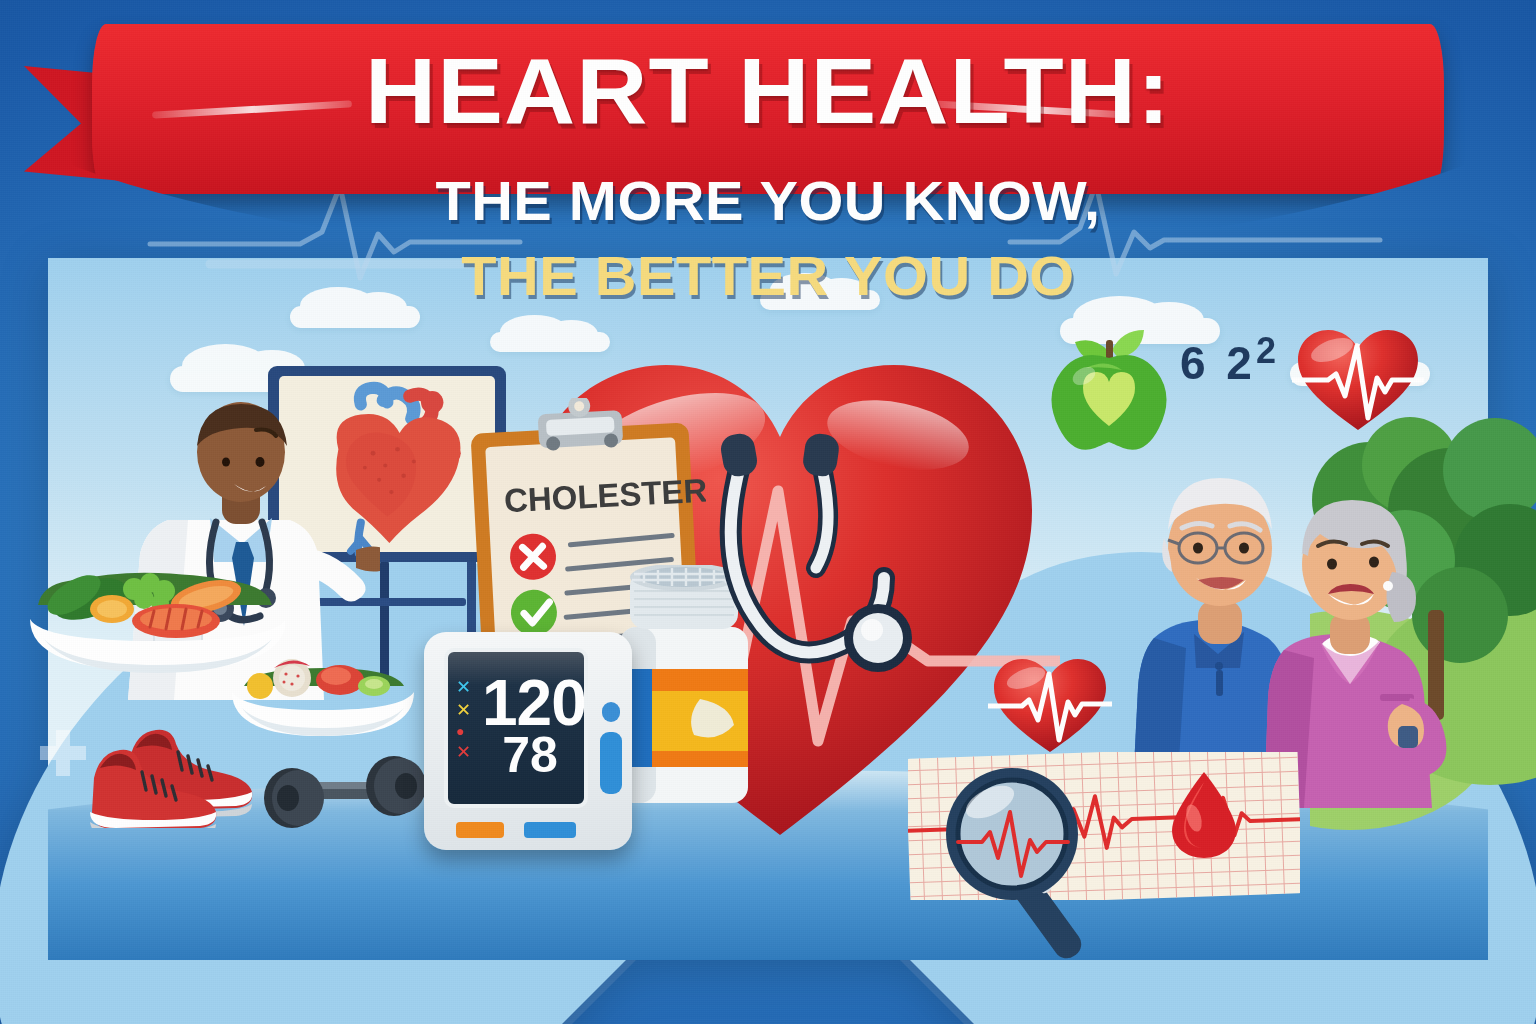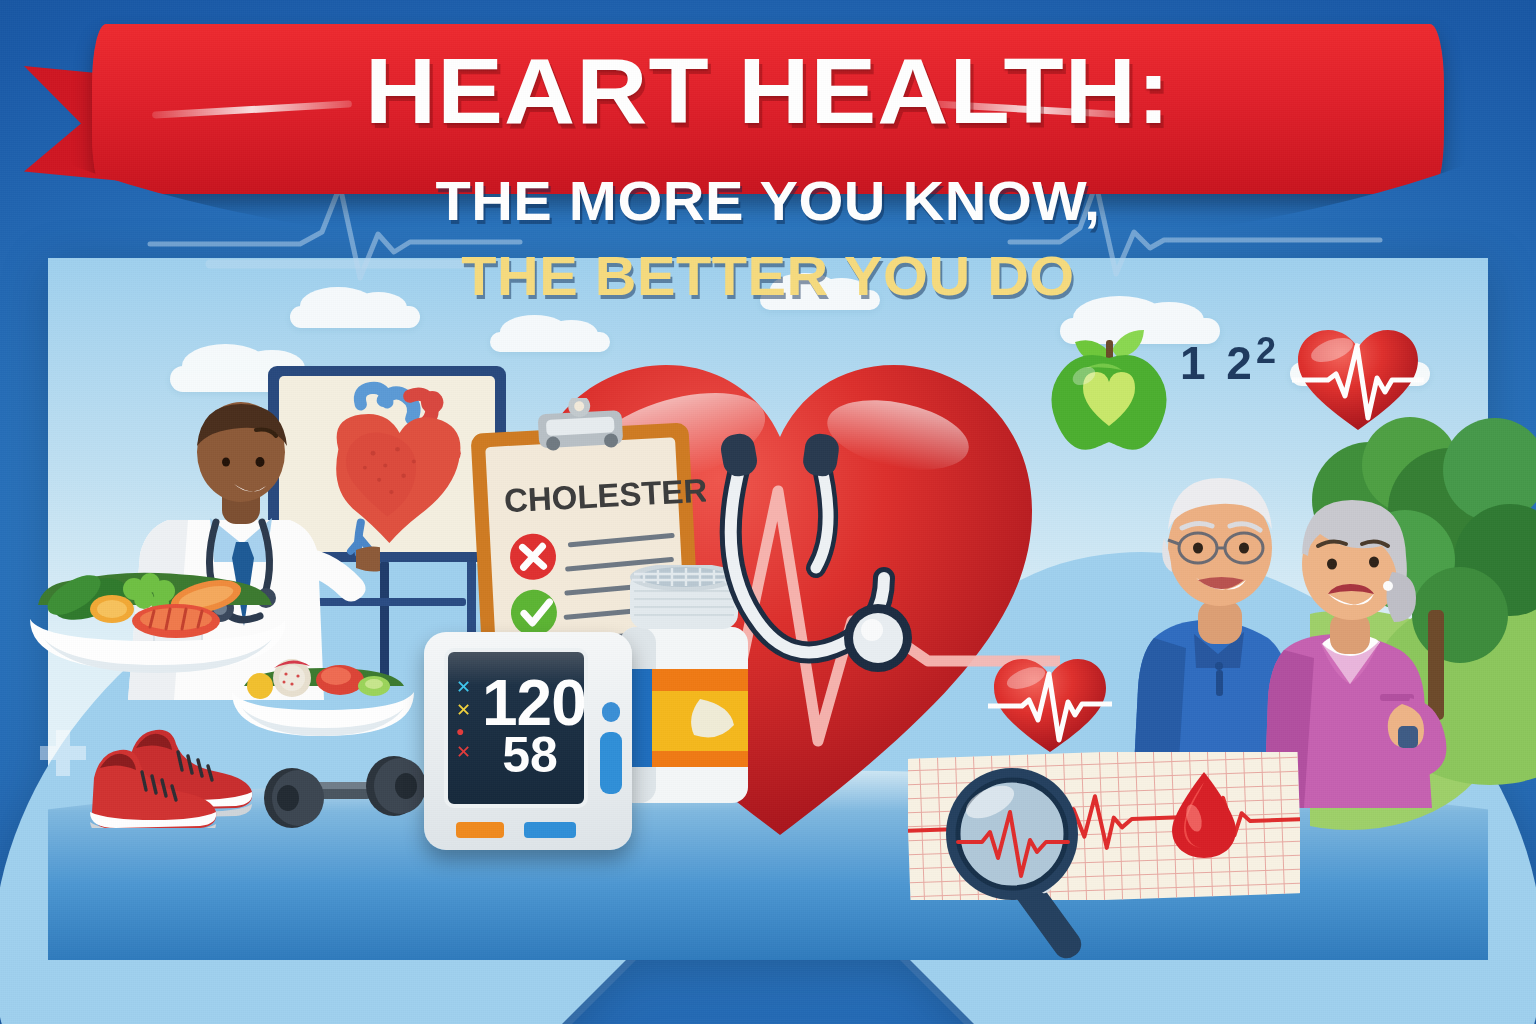--- a/index.html
+++ b/index.html
@@ -473,41 +473,41 @@
       <div style="position:absolute;left:8px;top:26px;display:flex;flex-direction:column;gap:5px;font-size:18px;line-height:1;">
         <span style="color:#3fc8ef;">✕</span>
         <span style="color:#f2d23c;">✕</span>
         <span style="color:#e33b3b;font-size:14px;">●</span>
         <span style="color:#e33b3b;">✕</span>
       </div>
       <div style="position:absolute;left:34px;top:14px;right:6px;color:#fff;font-weight:bold;font-size:64px;letter-spacing:-1px;text-align:center;">
         <span>120</span><span style="margin-left:8px;">/</span>
       </div>
       <div style="position:absolute;left:34px;top:74px;right:6px;color:#fff;font-weight:bold;font-size:50px;text-align:center;">
-        <span>58</span>
+        <span>78</span>
       </div>
     </div>
     <div style="position:absolute;right:12px;top:70px;width:18px;height:20px;border-radius:9px;background:#3a8fd6;"></div>
     <div style="position:absolute;right:10px;top:100px;width:22px;height:62px;border-radius:9px;background:#2f8fd8;"></div>
     <div style="position:absolute;left:32px;bottom:12px;width:48px;height:16px;border-radius:4px;background:#f08a1e;"></div>
     <div style="position:absolute;left:100px;bottom:12px;width:52px;height:16px;border-radius:4px;background:#2f8fd8;"></div>
   </div>
 
   <svg id="apple" class="abs nosel" viewBox="0 0 126 132">
     <path d="M63 34 q-14 -16 -34 -10 q6 20 28 22 z" fill="#6ec83a"></path>
     <path d="M66 32 q10 -20 32 -20 q-2 24 -26 28 z" fill="#8ad850"></path>
     <rect x="60" y="22" width="7" height="22" rx="3" fill="#6b4a2a"></rect>
     <path d="M63 40 q-30 -10 -48 14 q-18 24 -2 56 q14 28 36 20 q14 -6 14 -6 q0 0 14 6 q22 8 36 -20 q16 -32 -2 -56 q-18 -24 -48 -14 z" fill="#4caf2f"></path>
     <path d="M40 50 q20 -10 36 2 q-18 -4 -36 -2 z" fill="#7fd04f" opacity=".8"></path>
     <path d="M63 108 q-26 -20 -26 -38 q0 -16 14 -16 q9 0 12 10 q3 -10 12 -10 q14 0 14 16 q0 18 -26 38 z" fill="#c9e86a"></path>
     <ellipse cx="38" cy="58" rx="12" ry="8" fill="#ffffff" opacity=".32" transform="rotate(-28 38 58)"></ellipse>
   </svg>
 
   <div id="zzz" class="abs nosel" style="color:#1e3a5f;font-weight:bold;font-size:46px;letter-spacing:4px;">
-    <span>1 2</span><sup style="font-size:36px;">2</sup>
+    <span>6 2</span><sup style="font-size:36px;">2</sup>
   </div>
 
   <svg id="heart-ico-1" class="abs nosel" viewBox="0 0 132 120">
     <defs>
         <radialGradient id="hi1" cx="36%" cy="24%" r="76%">
       <stop offset="0%" stop-color="#f4645a"></stop>
           <stop offset="45%" stop-color="#df2f2c"></stop>
           <stop offset="100%" stop-color="#a8151c"></stop>
     </radialGradient>
       </defs>

